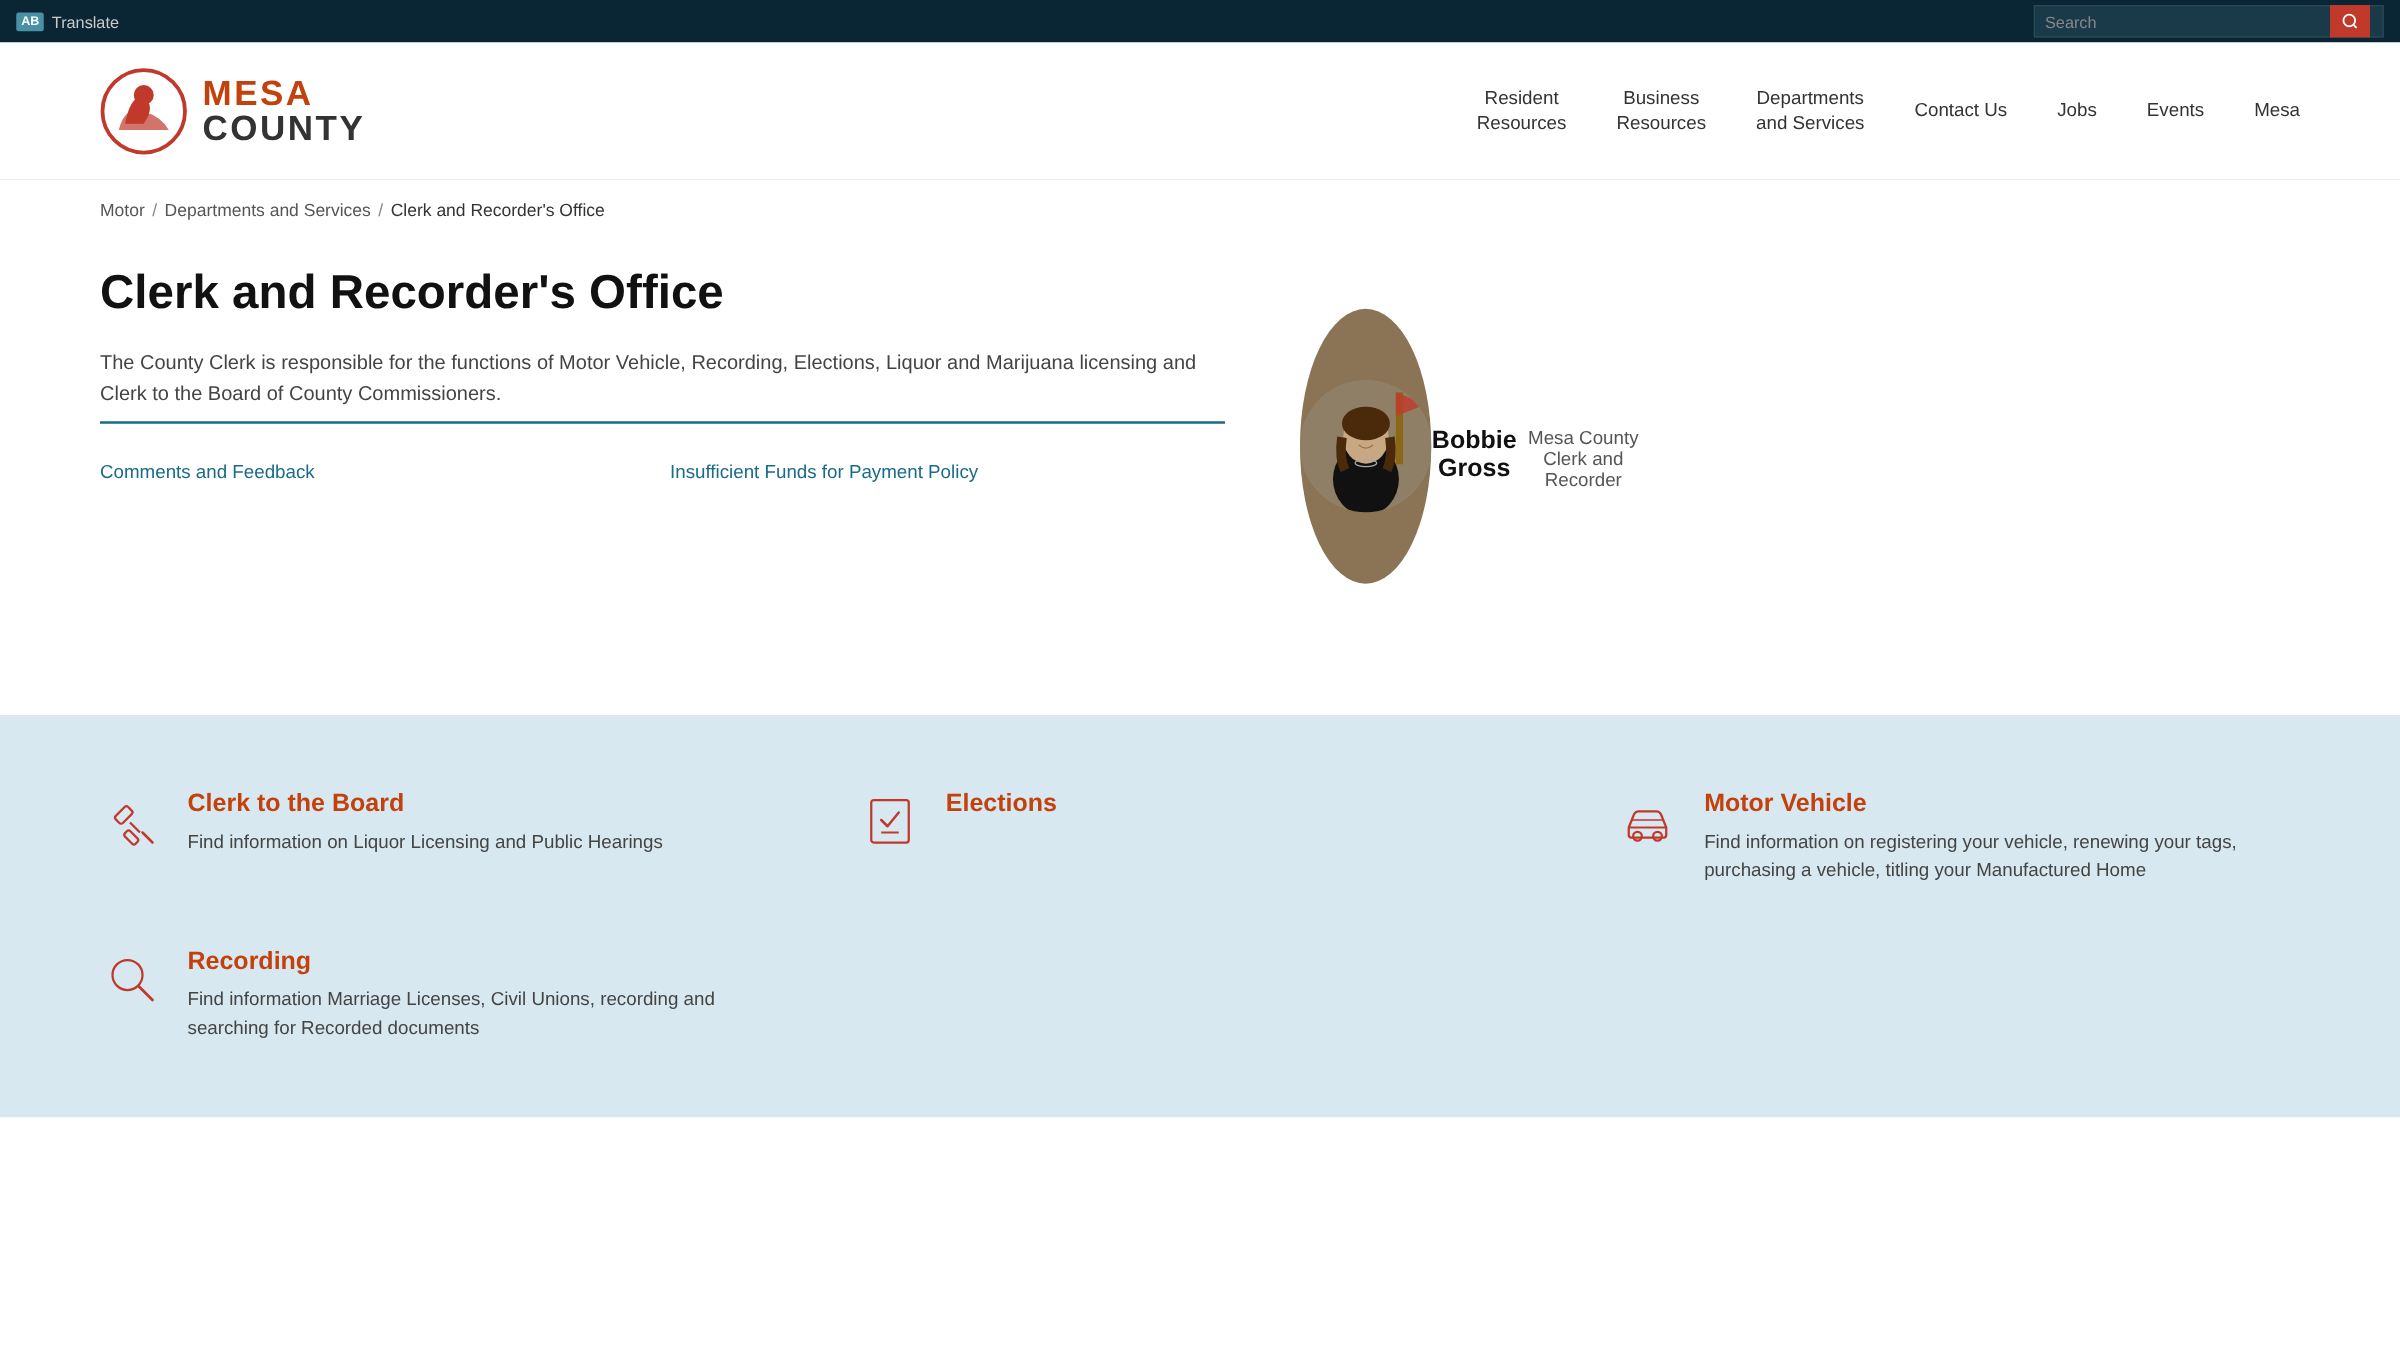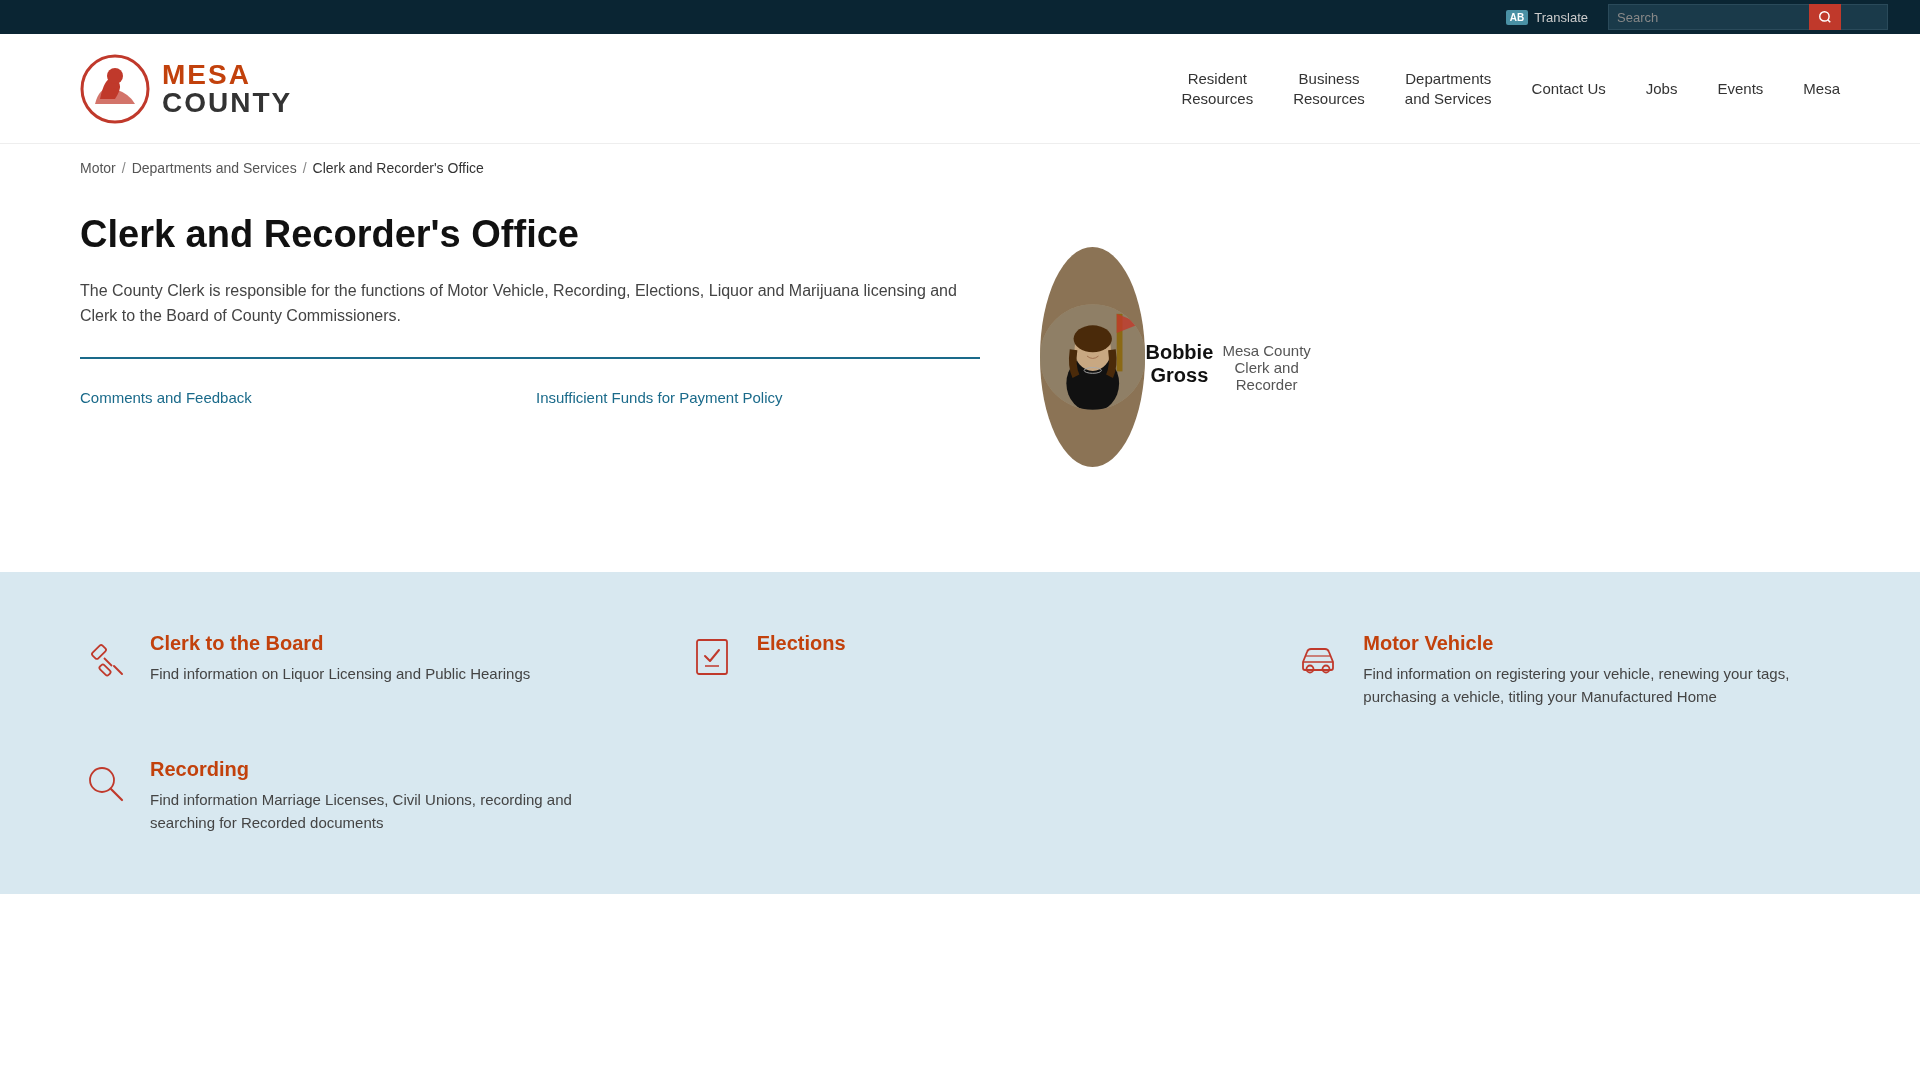--- a/index.html
+++ b/index.html
@@ -4,22 +4,22 @@
   <style>
     * { margin: 0; padding: 0; box-sizing: border-box; }
     body { font-family: Arial, sans-serif; color: #333; background: #fff; width: 1920px; }
 
     
     .top-bar {
       background: #0a2533;
       height: 34px;
       display: flex;
       align-items: center;
-      justify-content: flex-end;
-      padding: 0 32px;
+      justify-content: space-between;
+      padding: 0 13px;
       gap: 20px;
     }
     .top-bar-translate {
       color: #ccc;
       font-size: 13px;
       display: flex;
       align-items: center;
       gap: 6px;
       cursor: pointer;
     }
@@ -38,21 +38,21 @@
       border: 1px solid #2a4a5a;
       height: 26px;
       width: 280px;
     }
     .top-bar-search input {
       background: transparent;
       border: none;
       color: #ccc;
       font-size: 13px;
       padding: 0 8px;
-      width: 200px;
+      width: 236px;
       outline: none;
     }
     .top-bar-search input::placeholder { color: #888; }
     .search-btn {
       background: #c0392b;
       border: none;
       width: 32px;
       height: 26px;
       display: flex;
       align-items: center;
@@ -145,21 +145,21 @@
       font-size: 38px;
       font-weight: bold;
       color: #111;
       margin-bottom: 20px;
       line-height: 1.2;
     }
     .page-description {
       font-size: 16px;
       color: #444;
       line-height: 1.6;
-      margin-bottom: 28px;
+      margin-bottom: 8px;
     }
     .divider {
       border: none;
       border-top: 2px solid #1a6a8a;
       margin-bottom: 28px;
       width: 100%;
     }
     .links-grid {
       display: grid;
       grid-template-columns: 1fr 1fr;

